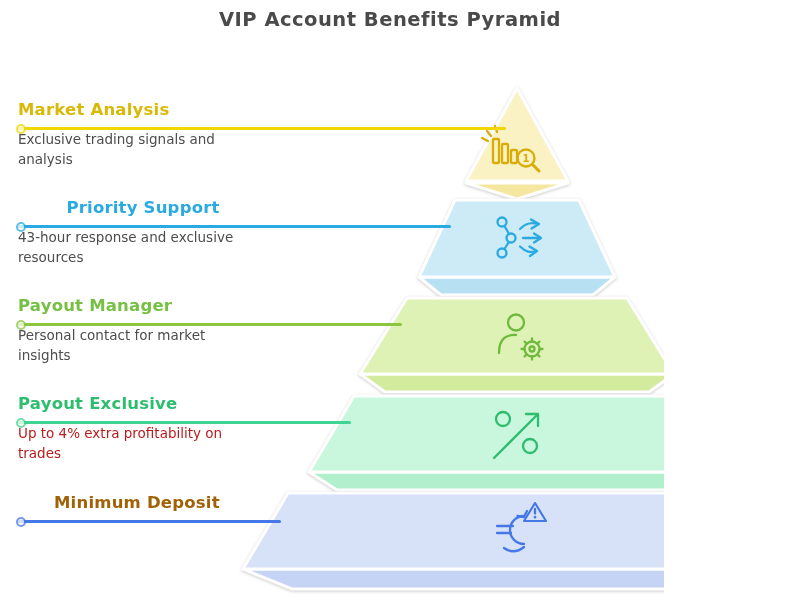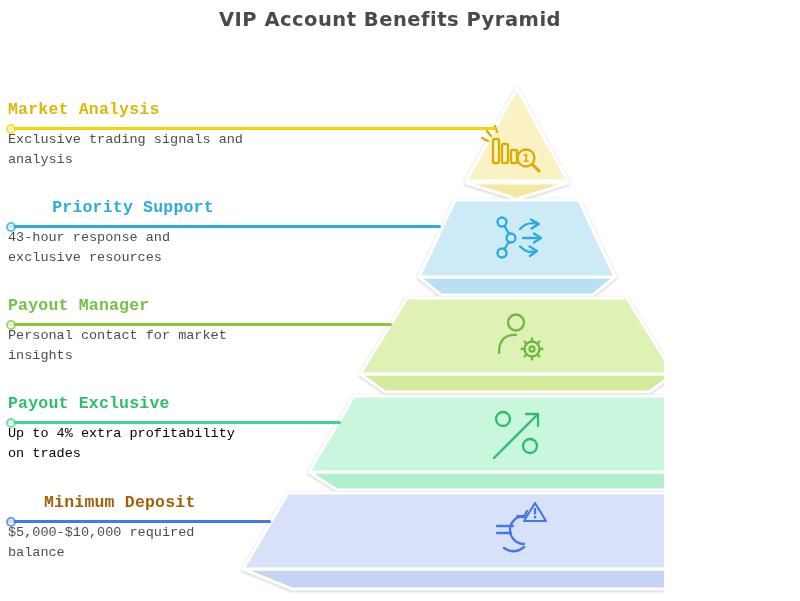--- a/index.html
+++ b/index.html
@@ -5,21 +5,21 @@
   html,body{margin:0;padding:0;background:#fff;}
   #stage{position:relative;width:664px;height:601px;background:#fff;overflow:hidden;
          font-family:"DejaVu Sans","Liberation Sans",sans-serif;}
   #pyramid-svg{position:absolute;left:0;top:0;}
   .tier{filter:drop-shadow(0 1.5px 1.5px rgba(140,140,140,.45));}
   .tier polygon{stroke:#fff;stroke-width:3;stroke-linejoin:round;}
   .icon{fill:none;stroke-width:2.3;stroke-linecap:round;stroke-linejoin:round;}
   .page-title{position:absolute;top:8px;left:0;width:780px;text-align:center;
               font-size:19.5px;font-weight:bold;letter-spacing:.5px;
               text-shadow:0 0 2px #fff,0 0 3px #fff;}
-  .label-block{position:absolute;left:8px;width:250px;font-family:Liberation Mono, monospace;}
+  .label-block{position:absolute;left:18px;width:250px;}
   .label-block h3{margin:0;font-size:16.5px;font-weight:bold;letter-spacing:.2px;
                   text-shadow:0 0 2px #fff;}
   .lead-line{position:relative;height:3px;margin-top:8px;border-radius:2px;}
   .lead-dot{position:absolute;left:-2px;top:-3.5px;width:6px;height:6px;border-radius:50%;
             border:2px solid;background:#fffef2;opacity:.75;}
   .label-desc{font-size:13.5px;line-height:1.45;width:242px;
               text-shadow:0 0 2px #fff;}
   .lb1{top:100px;} .lb2{top:198px;} .lb3{top:296px;} .lb4{top:394px;} .lb5{top:493px;}
   .lw1{width:488px;} .lw2{width:433px;} .lw3{width:384px;} .lw4{width:333px;} .lw5{width:263px;}
 </style>
@@ -139,24 +139,23 @@
       <span class="lead-dot" style="border-color: rgb(140, 198, 63);"></span>
     </div>
     <div class="label-desc" style="color: rgb(77, 77, 77);">Personal contact for market insights</div>
   </div>
 
   <div class="label-block lb4">
     <h3 style="color: rgb(46, 189, 110);">Payout Exclusive</h3>
     <div class="lead-line lw4" style="background: rgb(63, 212, 147);">
       <span class="lead-dot" style="border-color: rgb(63, 212, 147);"></span>
     </div>
-    <div class="label-desc" style="color: #000000;">Up to 4% extra profitability on trades</div>
+    <div class="label-desc" style="color: #b91c1c;">Up to 4% extra profitability on trades</div>
   </div>
 
   <div class="label-block lb5">
     <h3 style="color: #a16207; margin-left: 36px;">Minimum Deposit</h3>
     <div class="lead-line lw5" style="background: rgb(68, 120, 232);">
       <span class="lead-dot" style="border-color: rgb(68, 120, 232);"></span>
     </div>
-    <div class="label-desc" style="color: rgb(77, 77, 77);">$5,000-$10,000 required balance</div>
   </div>
 
 </div>
 
 </body></html>

